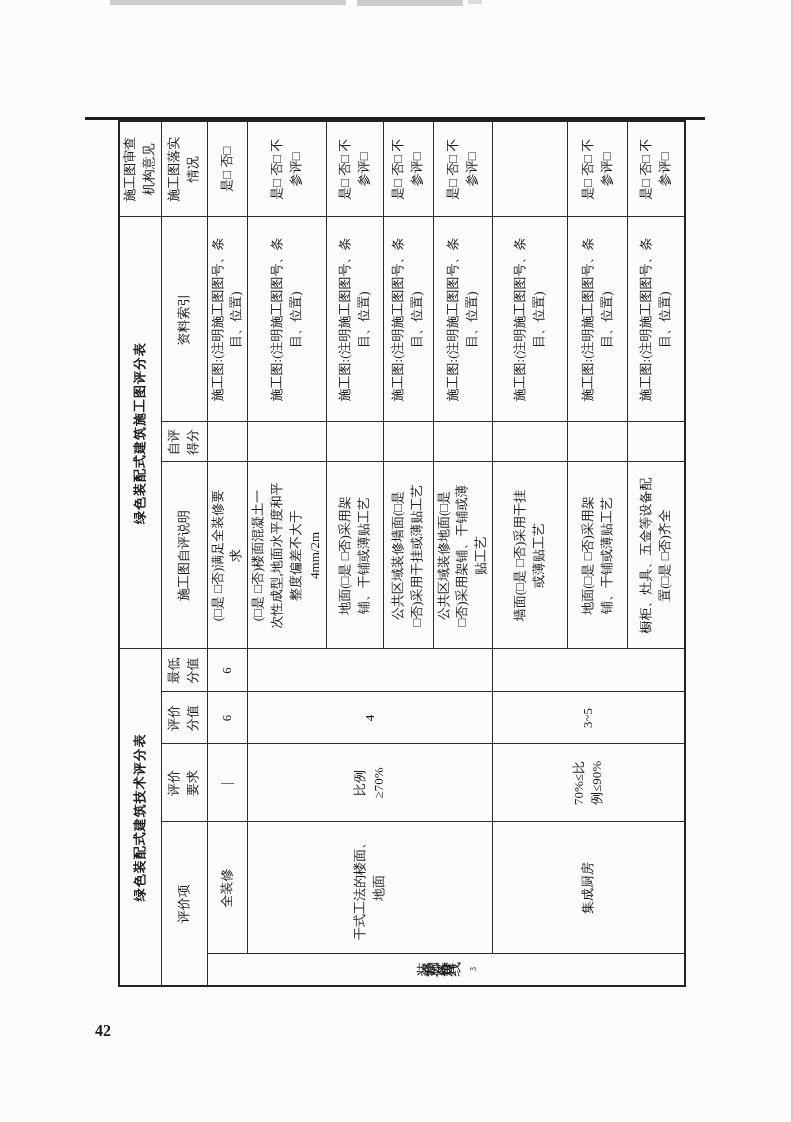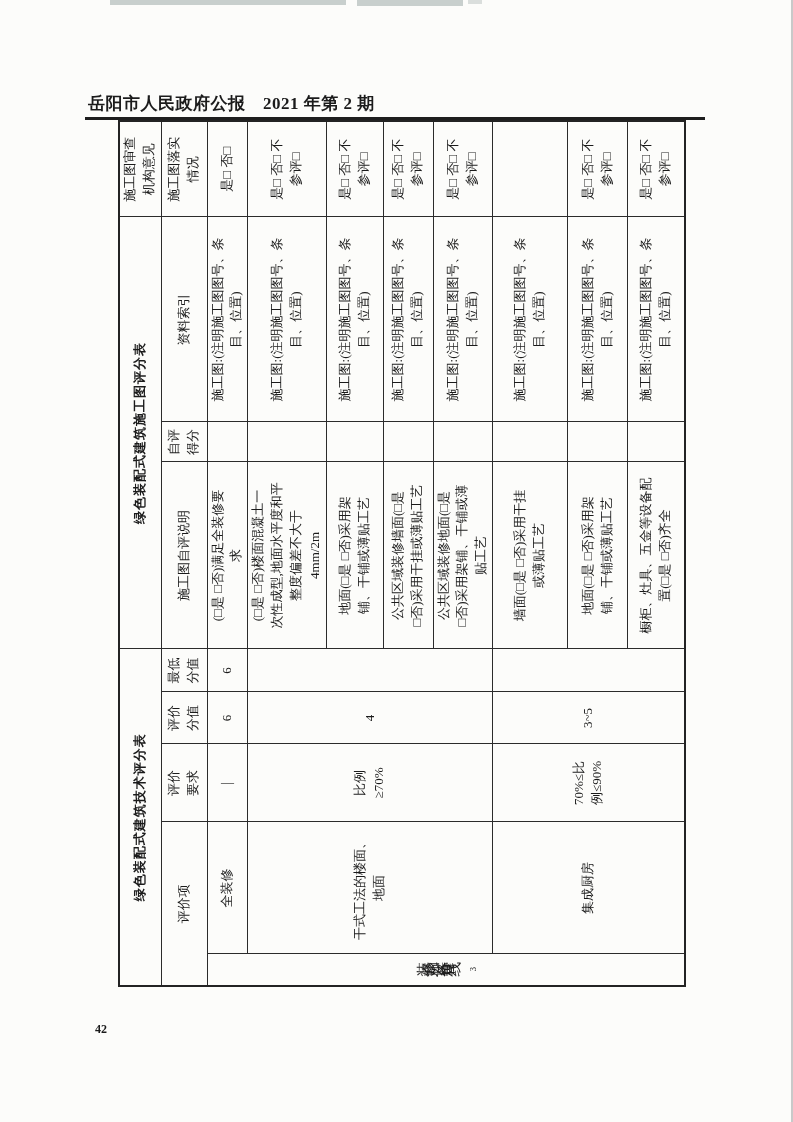--- a/index.html
+++ b/index.html
@@ -7,21 +7,21 @@
   .page{position:relative;width:793px;height:1122px;background:#fcfcfa;overflow:hidden;color:#1b1b1b;}
   
   .smudge{position:absolute;top:0;background:#b7c0bd;opacity:.75;}
   .smudge.s1{left:110px;width:236px;height:5px;}
   .smudge.s2{left:357px;width:106px;height:6px;}
   .smudge.s3{left:468px;width:14px;height:4px;opacity:.5;}
   .edge-line{position:absolute;top:0;right:0;width:2px;height:1122px;background:#c9c9c9;}
 
   .masthead{position:absolute;left:88px;top:92px;font-size:17px;font-weight:bold;letter-spacing:.5px;white-space:pre;}
   .masthead-rule{position:absolute;left:85px;top:117px;width:620px;height:3px;background:#1e1e1e;}
-  .pagenum{position:absolute;left:95px;top:1022px;font-size:12px;font-weight:bold;}
+  .pagenum{position:absolute;left:95px;top:1022px;font-size:16px;font-weight:bold;}
 
   
   .table-wrap{position:absolute;left:118px;top:122px;width:541px;height:865px;}
   .rot{width:865px;height:541px;transform-origin:0 0;transform:rotate(-90deg) translateX(-865px);}
 
   table.score{border-collapse:collapse;table-layout:fixed;width:865px;height:541px;
     border:2px solid #232323;}
   table.score td{border:1px solid #2b2b2b;vertical-align:middle;text-align:center;
     font-size:13px;line-height:1.45;padding:1px 3px;overflow:hidden;}
   td.title{font-size:16px;font-weight:bold;letter-spacing:1px;}
@@ -39,21 +39,20 @@
 </style>
 </head>
 <body>
 
 <div class="page">
   <div class="smudge s1"></div>
   <div class="smudge s2"></div>
   <div class="smudge s3"></div>
   <div class="edge-line"></div>
 
-  <div class="masthead">岳阳市人民政府公报　2021 年第 2 期</div>
   <div class="masthead-rule"></div>
 
   <div class="table-wrap">
     <div class="rot">
       <table class="score">
         <colgroup>
           <col style="width:32px">
             <col style="width:132px">
             <col style="width:78px">
           <col style="width:52px">

